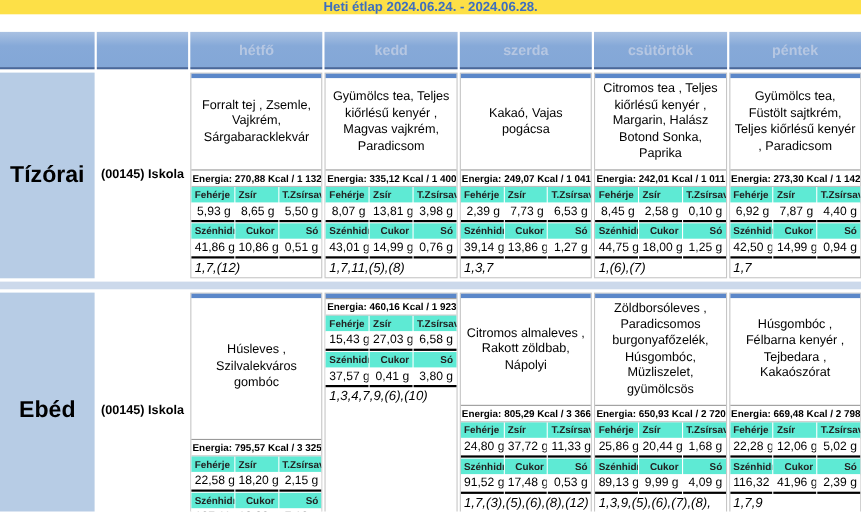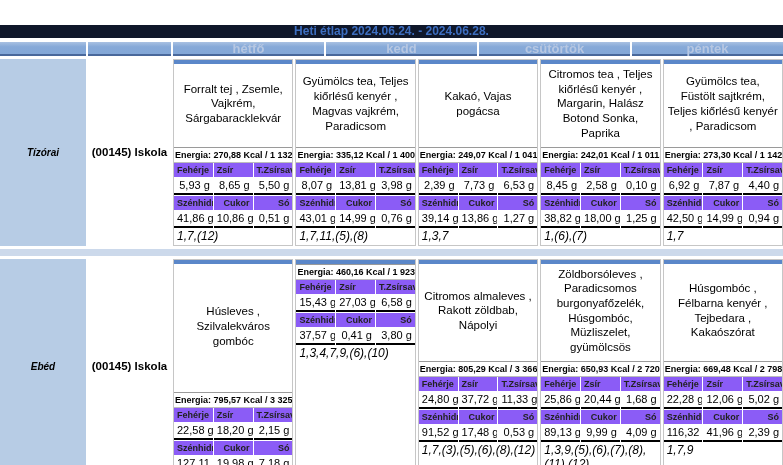--- a/index.html
+++ b/index.html
@@ -2,40 +2,40 @@
 <html><head>
 <meta charset="utf-8">
 <style>
   * { box-sizing: border-box; margin: 0; padding: 0; }
   body { font-family: "Liberation Sans", sans-serif; background: #fff; }
   #app {
     width: 783px; height: 465px; overflow: hidden; background: #fff;
     position: relative;
   }
   .title-bar {
-    height: 13px; background: #0f172a; display: flex; align-items: center; justify-content: center;
-    font-size: 12px; font-weight: bold; color: #3d6ec0; line-height: 13px; margin-top: 25px;
+    height: 13px; background: #fde047; display: flex; align-items: center; justify-content: center;
+    font-size: 12px; font-weight: bold; color: #3d6ec0; line-height: 13px;
   }
   .row { display: flex; gap: 2px; }
   .col-label { width: 86px; flex: 0 0 86px; }
   .col-provider { width: 83px; flex: 0 0 83px; }
   .day-col { flex: 1 1 0; min-width: 0; }
 
-  .header-row { margin-top: 4px; height: 14px; }
+  .header-row { margin-top: 16px; height: 34px; }
   .header-cell {
     background: linear-gradient(180deg, #a9c1e2 0%, #86a9d8 40%, #83a7d7 100%);
     border-bottom: 2px solid #49689b;
     display: flex; align-items: center; justify-content: center;
     color: #b6c7e2; font-weight: bold; font-size: 13px;
   }
 
   .band { margin-top: 3px; align-items: stretch; }
   .meal-label-cell {
     background: #b7cce5; display: flex; align-items: center; justify-content: center;
-    font-size: 10px; font-weight: bold; color: #000; font-style: italic;
+    font-size: 21px; font-weight: bold; color: #000;
   }
   .provider-cell {
     background: #fff; display: flex; align-items: center; justify-content: center;
     font-size: 11.5px; font-weight: bold; color: #000; text-align: center;
   }
   .day-cell {
     background: #fff; border: 1px solid #c6c6c6; display: flex; flex-direction: column;
   }
   .cell-topbar { height: 4px; background: #5b87c9; flex: 0 0 auto; }
   .cell-desc {
@@ -48,21 +48,21 @@
   .cell-energy {
     flex: 0 0 auto; border-top: 1px solid #9a9a9a;
     font-size: 9px; font-weight: bold; text-align: center; padding: 2px 1px;
     white-space: nowrap; overflow: hidden; color: #000;
   }
   .nutri-grid {
     display: grid; grid-template-columns: 1fr 1fr 1fr; gap: 1px;
     background: #fff; border-top: 1px solid #bdbdbd; flex: 0 0 auto;
   }
   .nl {
-    background: #8b5cf6; font-size: 9px; font-weight: bold; color: #222;
+    background: #5eead4; font-size: 9px; font-weight: bold; color: #222;
     padding: 2px 3px; line-height: 10px; overflow: hidden; white-space: nowrap;
   }
   .nl.r { text-align: right; }
   .nv {
     background: #fff; font-size: 11px; color: #000; text-align: right;
     padding: 2px 3px 3px 3px; line-height: 10px; border-bottom: 2px solid #000000;
     white-space: nowrap; overflow: hidden;
   }
   .cell-allergen {
     flex: 0 0 auto; font-size: 12px; color: #000; text-align: left;
@@ -76,20 +76,21 @@
 <body>
 
 <div id="app">
   <div class="title-bar">Heti étlap 2024.06.24. - 2024.06.28.</div>
 
   <div class="row header-row">
     <div class="header-cell col-label"></div>
     <div class="header-cell col-provider"></div>
     <div class="header-cell day-col">hétfő</div>
     <div class="header-cell day-col">kedd</div>
+    <div class="header-cell day-col">szerda</div>
     <div class="header-cell day-col">csütörtök</div>
     <div class="header-cell day-col">péntek</div>
   </div>
 
   <div class="row band band-tizorai">
     <div class="meal-label-cell col-label">Tízórai</div>
     <div class="provider-cell col-provider">(00145) Iskola</div>
 
   <div class="day-cell day-col">
     <div class="cell-topbar"></div>
@@ -161,21 +162,21 @@
     <div class="nutri-grid">
       <div class="nl">Fehérje</div>
       <div class="nl">Zsír</div>
       <div class="nl">T.Zsírsav</div>
       <div class="nv">8,45 g</div>
       <div class="nv">2,58 g</div>
       <div class="nv">0,10 g</div>
       <div class="nl r">Szénhidrát</div>
       <div class="nl r">Cukor</div>
       <div class="nl r">Só</div>
-      <div class="nv">38,82 g</div>
+      <div class="nv">44,75 g</div>
       <div class="nv">18,00 g</div>
       <div class="nv">1,25 g</div>
     </div>
     <div class="cell-allergen">1,(6),(7)</div>
   </div>
 
   <div class="day-cell day-col">
     <div class="cell-topbar"></div>
     <div class="cell-desc">Gyümölcs tea, Füstölt sajtkrém, Teljes kiőrlésű kenyér , Paradicsom</div>
     <div class="cell-energy">Energia: 273,30 Kcal / 1 142,39 KJ</div>

